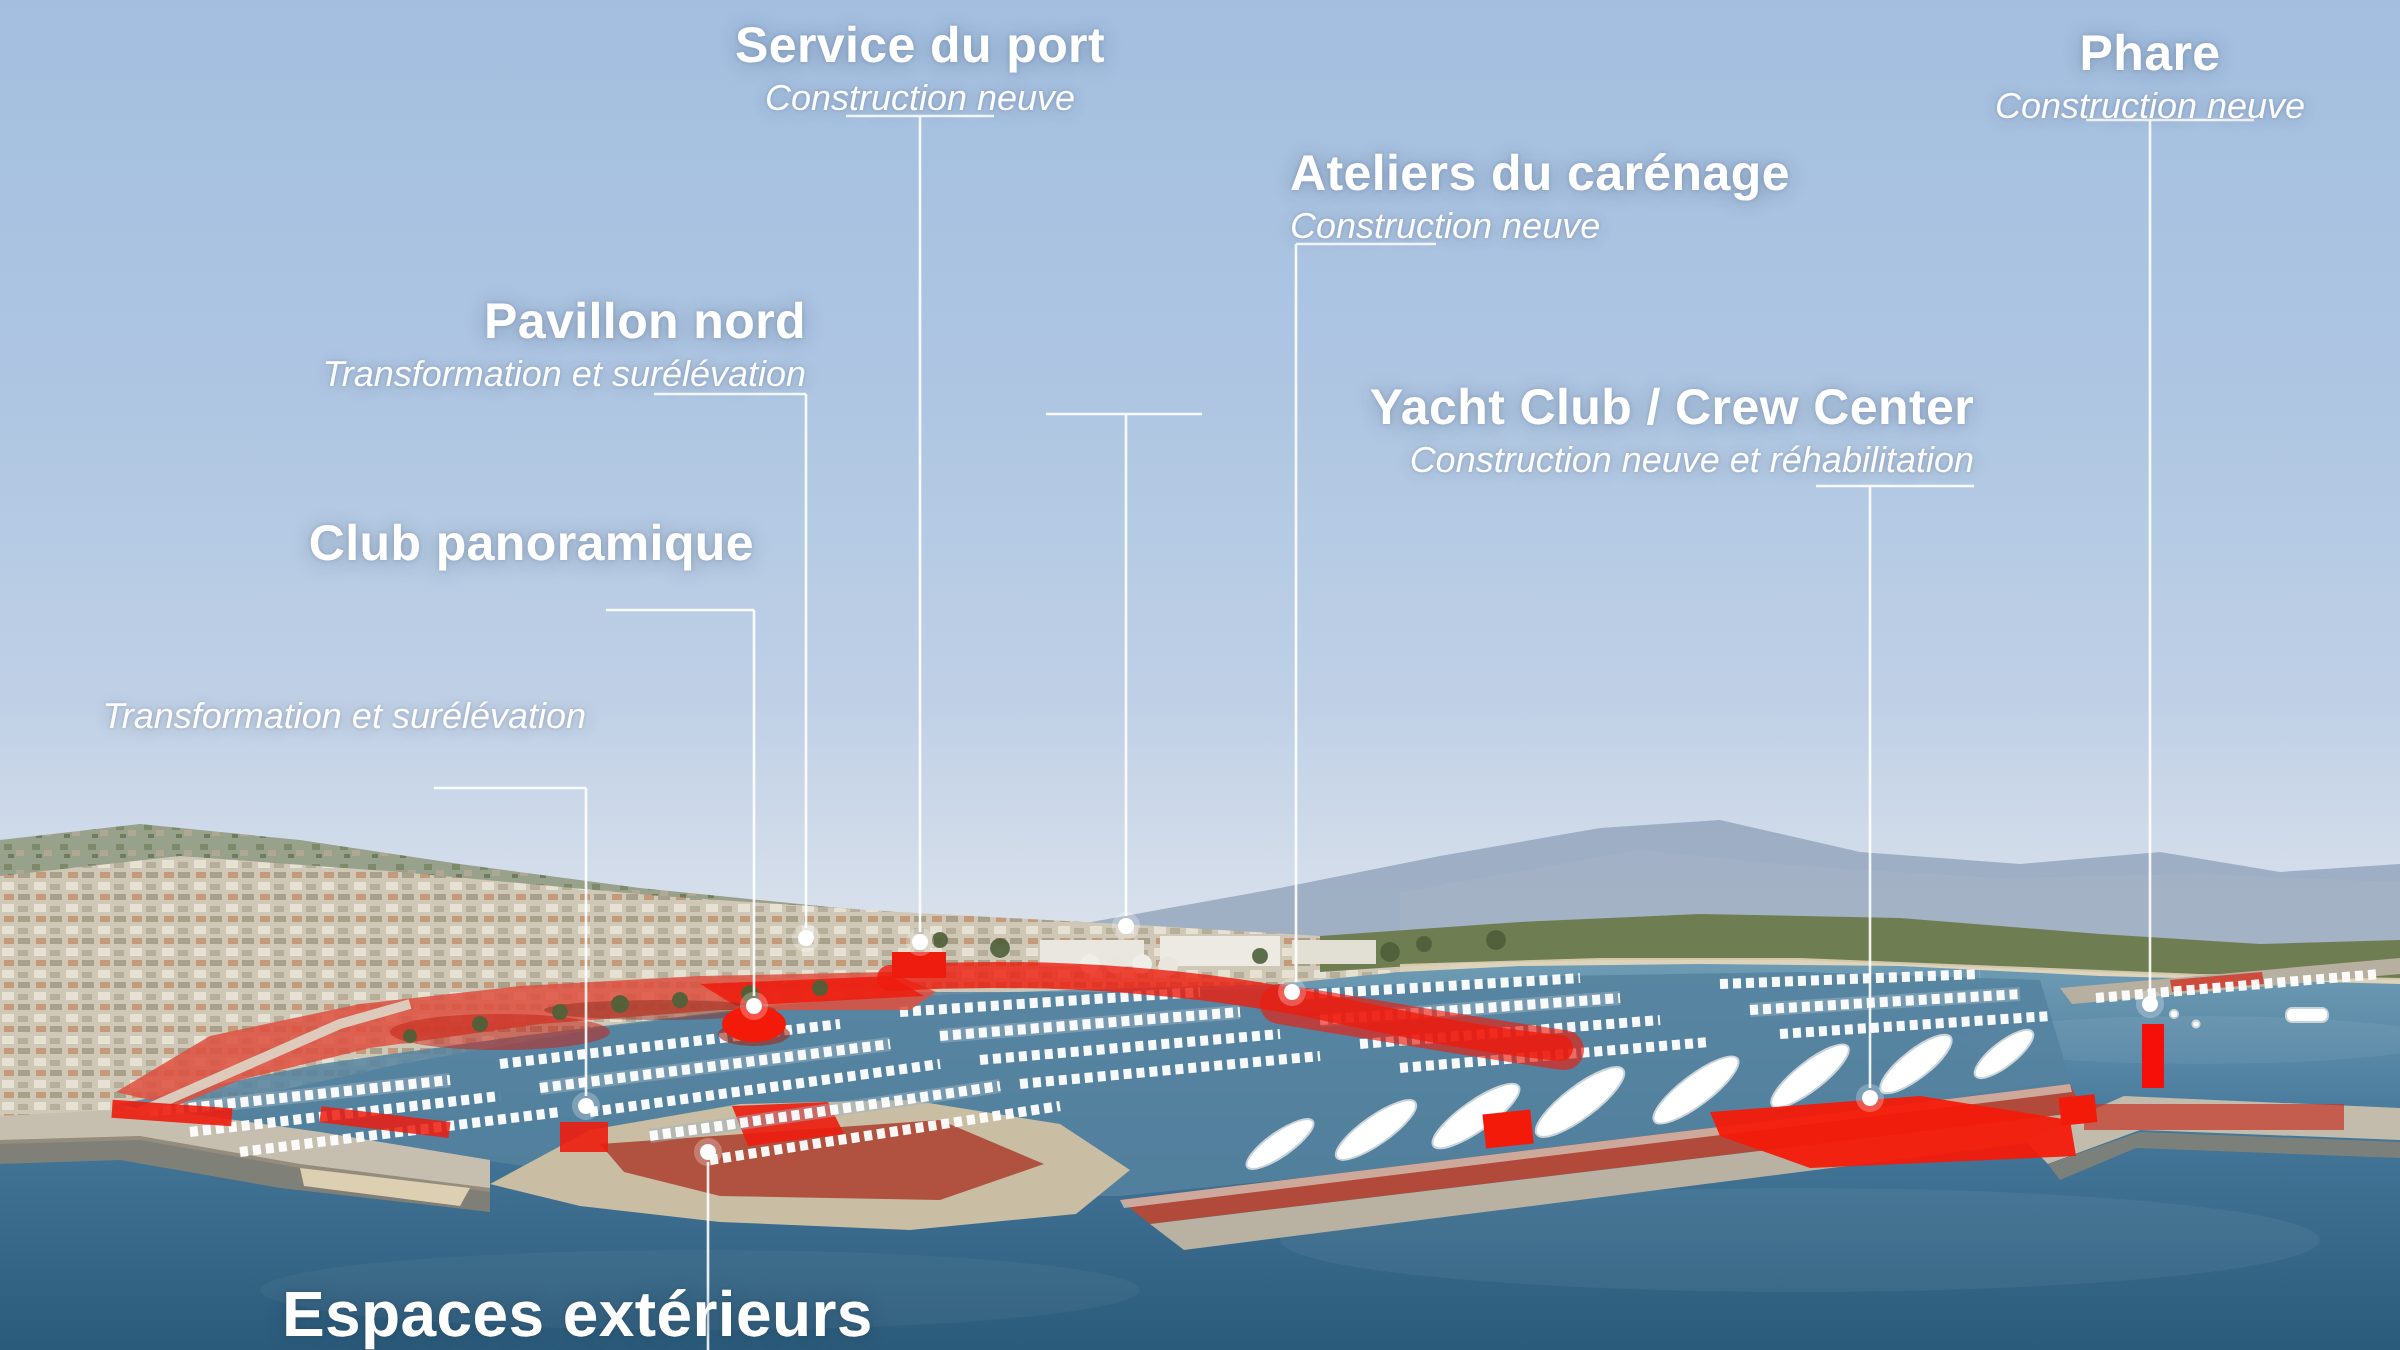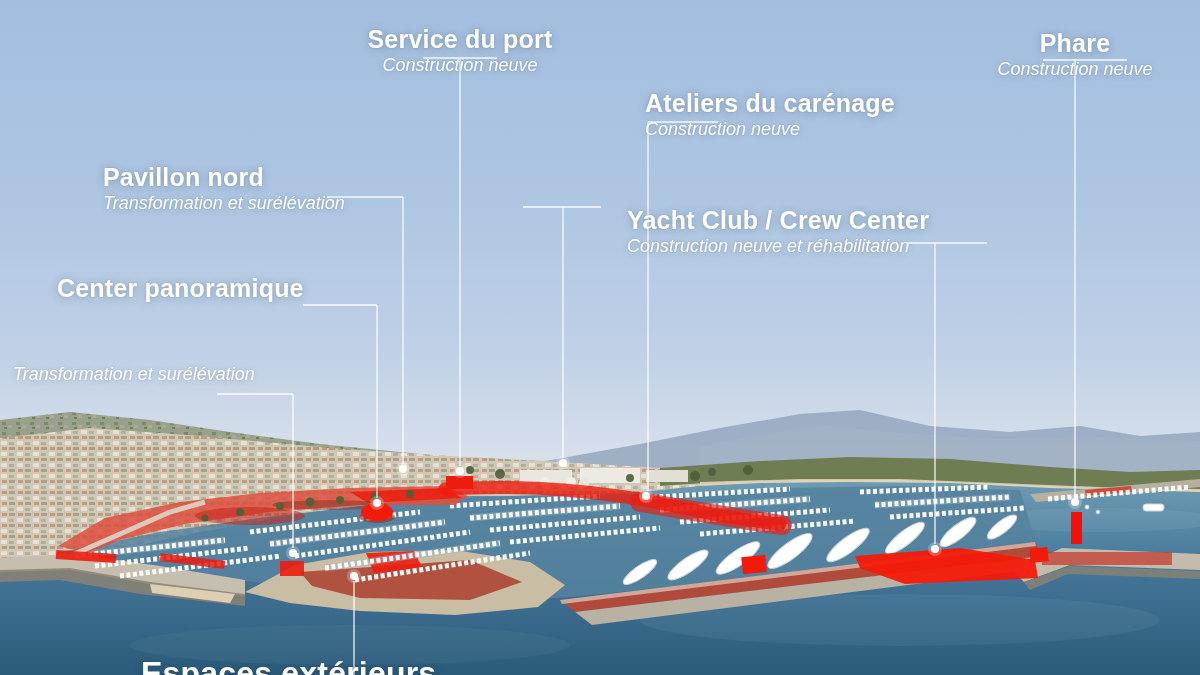--- a/index.html
+++ b/index.html
@@ -2,29 +2,29 @@
 <html><head>
 <meta charset="utf-8">
 <style>
   html,body{margin:0;padding:0;background:#222;}
   .stage{
     position:relative;width:1200px;height:675px;overflow:hidden;
     font-family:"Liberation Sans",sans-serif;
     background:linear-gradient(180deg,#a3bedf 0%,#aec6e2 30%,#bfd0e6 52%,#d2dcea 64%,#dde3ec 72%,#dde3ec 100%);
   }
   .scene{position:absolute;left:0;top:0;width:1200px;height:675px;display:block;}
-  .labels{position:absolute;left:0;top:16px;width:1200px;height:511px;pointer-events:none;border-radius:13px;}
+  .labels{position:absolute;left:0;top:0;width:1200px;height:511px;pointer-events:none;border-radius:13px;}
   .label{
     position:absolute;color:#fff;
     text-shadow:0 1px 10px rgba(30,50,80,.28),0 0 2px rgba(30,50,80,.18);
   }
   .label .t{font-size:25px;font-weight:700;line-height:1.12;letter-spacing:.2px;}
   .label .s{font-size:18px;font-style:italic;font-weight:400;line-height:1.3;opacity:.97;margin-top:1px;}
   .label.center{text-align:center;}
-  .label.rightal{text-align:left;}
+  .label.rightal{text-align:right;}
   .label.big .t{font-size:32px;}
 </style>
 </head>
 <body>
 
 <div class="stage">
 
   <svg class="scene" viewBox="0 0 1200 675" aria-hidden="true">
     <defs>
       <linearGradient id="seaGrad" x1="0" y1="480" x2="0" y2="675" gradientUnits="userSpaceOnUse">
@@ -229,21 +229,21 @@
     </div>
     <div class="label rightal" style="right:797px;top:147px;width:300px">
       <div class="t">Pavillon nord</div>
       <div class="s">Transformation et surélévation</div>
     </div>
     <div class="label rightal" style="right:213px;top:190px;width:360px">
       <div class="t">Yacht Club / Crew Center</div>
       <div class="s">Construction neuve et réhabilitation</div>
     </div>
     <div class="label rightal" style="right:823px;top:258px;width:320px">
-      <div class="t">Center panoramique</div>
+      <div class="t">Club panoramique</div>
     </div>
     <div class="label rightal" style="right:907px;top:346px;width:280px">
       <div class="s">Transformation et surélévation</div>
     </div>
     <div class="label big" style="left:141px;top:640px;width:320px">
       <div class="t">Espaces extérieurs</div>
     </div>
   </div>
 
 </div>

